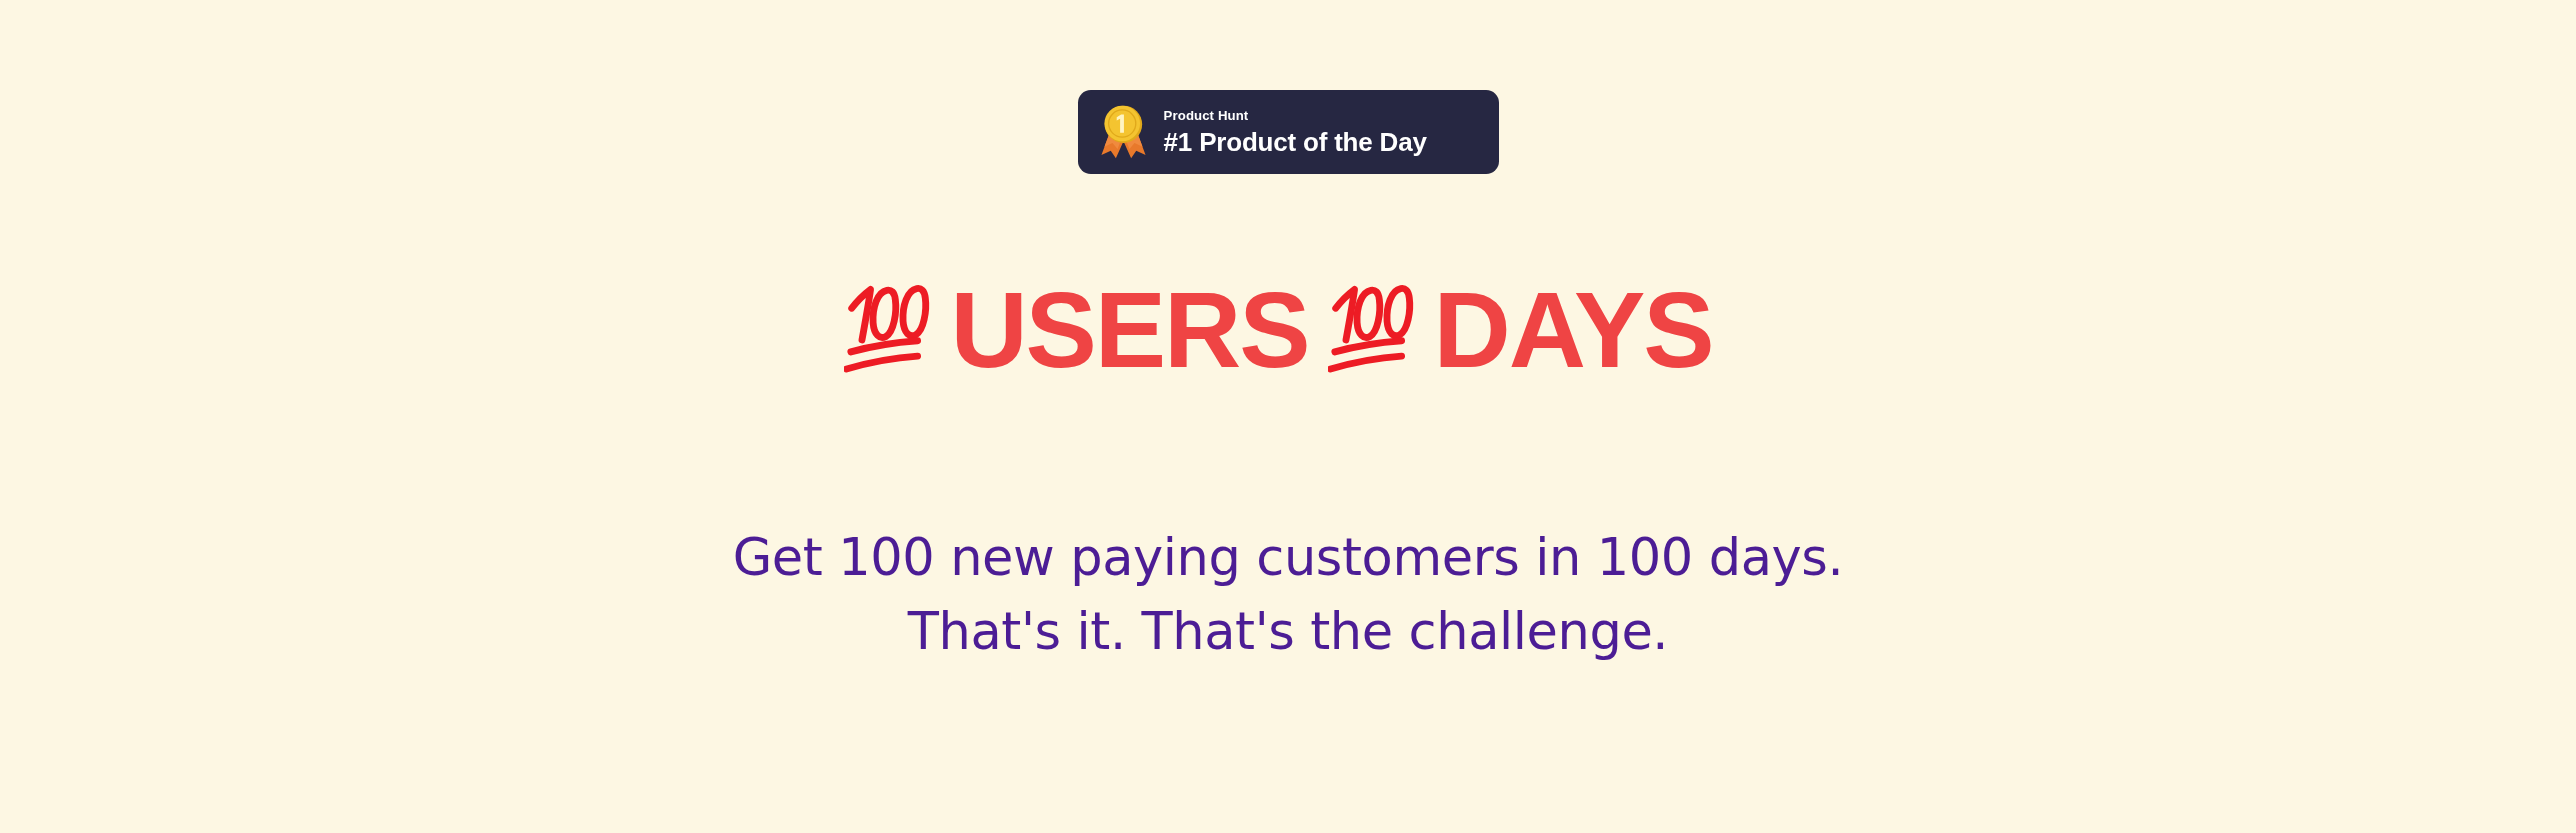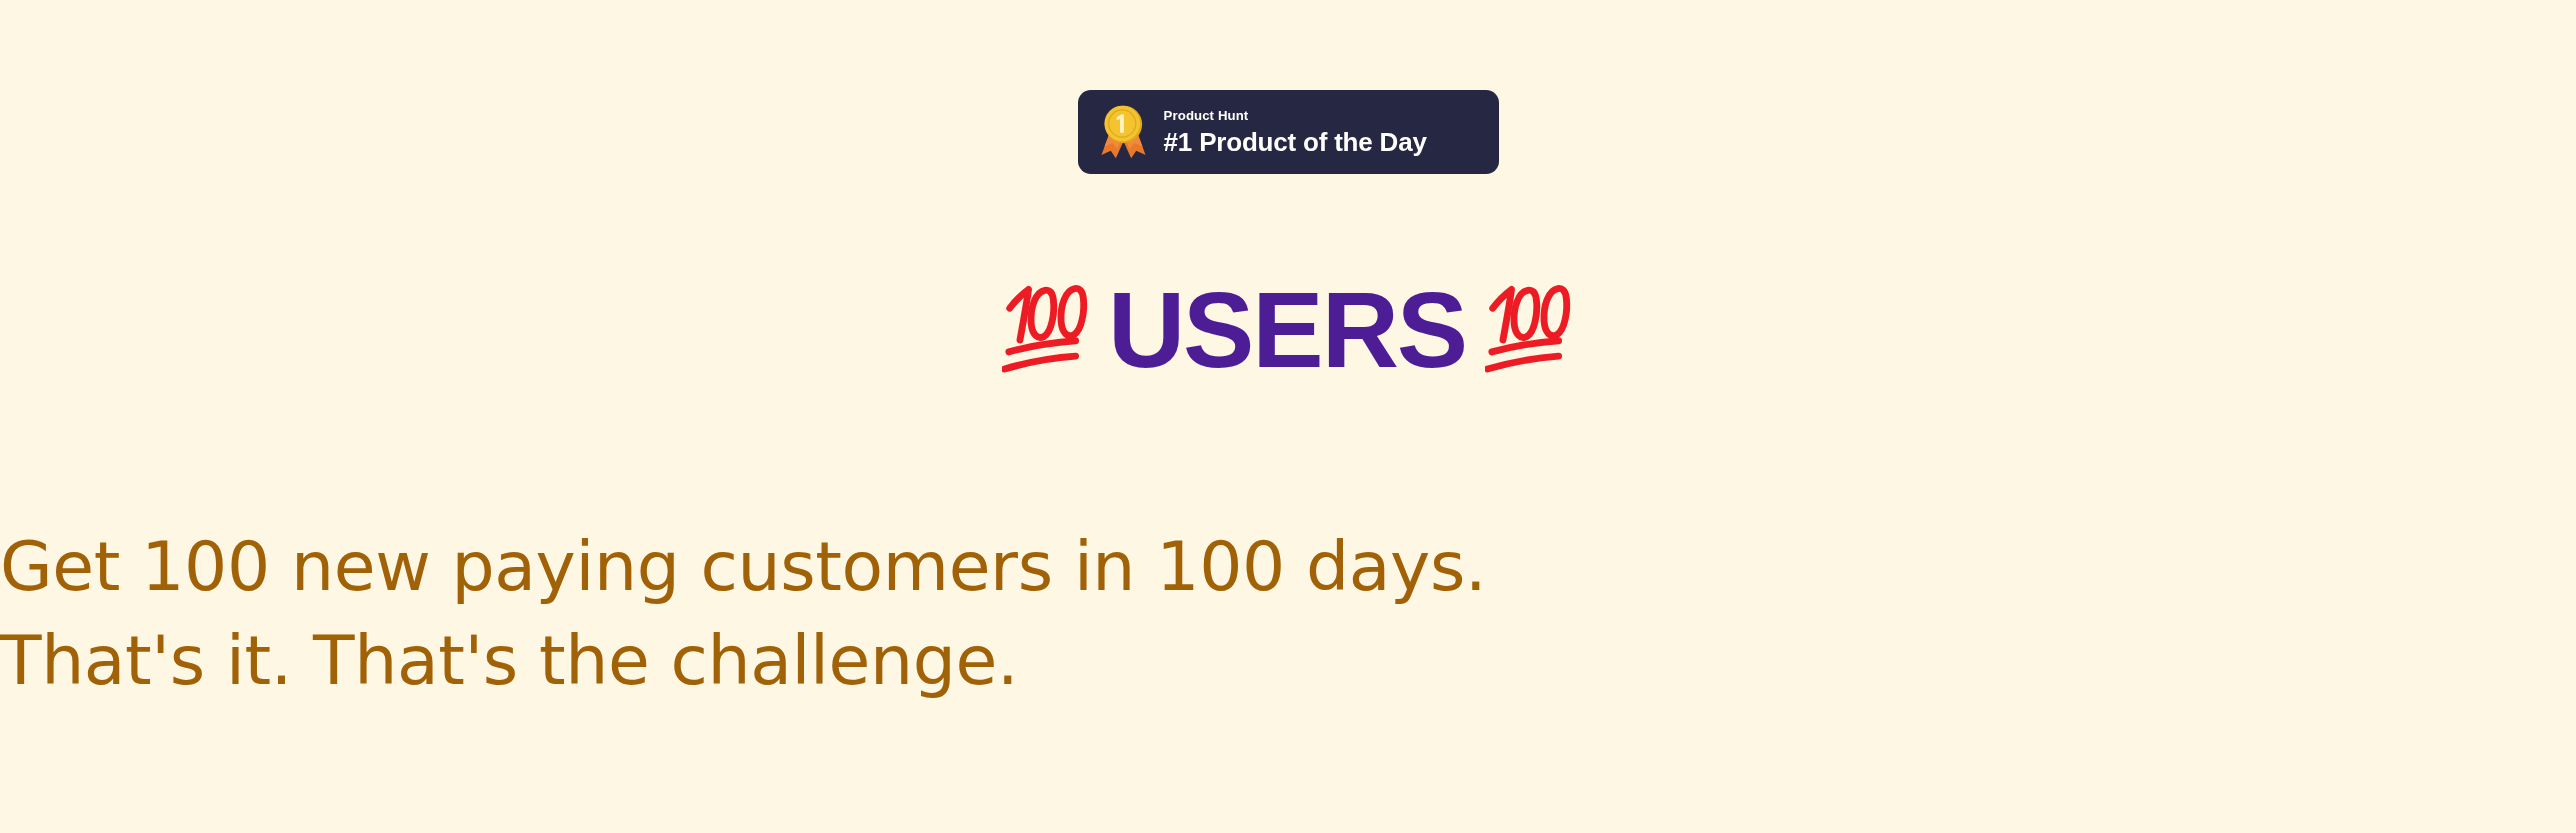--- a/index.html
+++ b/index.html
@@ -80,21 +80,21 @@
   .headline {
     position: absolute;
     top: 277px;
     left: 0;
     width: 100%;
     text-align: center;
     font-family: "Liberation Sans", sans-serif;
     font-size: 107px;
     font-weight: bold;
     letter-spacing: -2.1px;
-    color: #4c1d95;
+    color: #ef4444;
     line-height: 1;
     white-space: nowrap;
     display: flex;
     align-items: center;
     justify-content: center;
     gap: 0;
   }
 
   .hundred {
     display: inline-block;
@@ -108,24 +108,25 @@
     display: inline-block;
     padding: 0 19px 0 17px;
   }
 
   
   .subhead {
     position: absolute;
     top: 528px;
     left: 0;
     width: 100%;
+    text-align: center;
     font-family: "DejaVu Sans", sans-serif;
-    font-size: 68px;
+    font-size: 51px;
     font-weight: normal;
-    color: #a16207;
+    color: #4c1d95;
     line-height: 1.16;
     letter-spacing: -0.4px;
   }
 
   .subhead-line { display: block; white-space: nowrap; }
   .subhead-line + .subhead-line { margin-top: 15px; }
 </style>
 </head>
 <body>
 
@@ -174,20 +175,21 @@
       <svg viewBox="0 0 104 118" width="89" height="101" aria-hidden="true">
         <g fill="none" stroke="#ED1C24" stroke-linecap="round" stroke-linejoin="round">
           <path d="M9 33 C15 25 23 17 31 11 C29 26 25 48 21 70" stroke-width="8"></path>
           <path d="M50 12 C39 14 33 32 34 50 C35 64 42 70 49 66 C58 61 62 38 60 23 C59 14 55 11 50 12 Z" stroke-width="8"></path>
           <path d="M85 10 C74 12 68 30 69 48 C70 62 77 68 84 64 C93 59 97 36 95 21 C94 12 90 9 85 10 Z" stroke-width="8"></path>
           <path d="M8 84 C30 78 58 73 86 71" stroke-width="8"></path>
           <path d="M3 104 C27 97 57 91 86 89" stroke-width="8"></path>
         </g>
       </svg>
     </span>
+    <span class="word">DAYS</span>
   </h1>
 
   <p class="subhead">
     <span class="subhead-line">Get 100 new paying customers in 100 days.</span>
     <span class="subhead-line">That's it. That's the challenge.</span>
   </p>
 
 </div>
 
 

